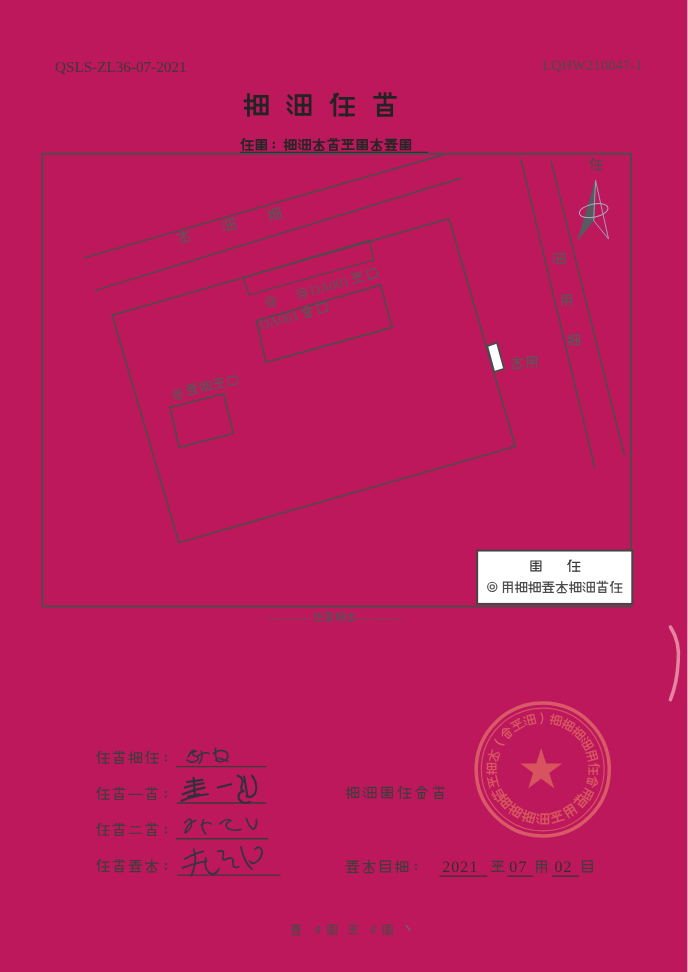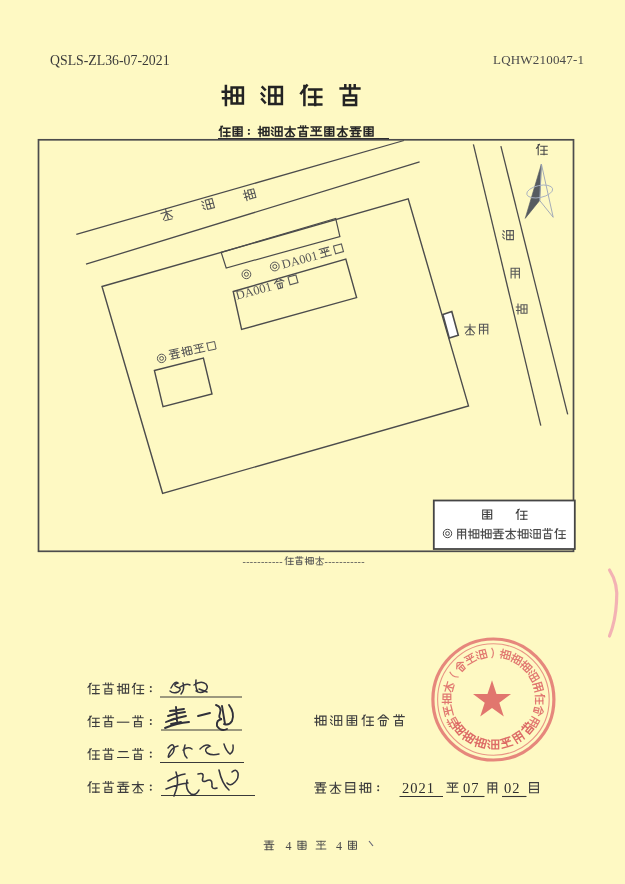--- a/index.html
+++ b/index.html
@@ -1,16 +1,16 @@
 <!DOCTYPE html>
 <html><head>
 <meta charset="utf-8">
 <style>
 html,body{margin:0;padding:0;background:#fdfdfc;}
-#page{position:relative;width:625px;height:884px;background:#fef9c3;overflow:hidden;
+#page{position:relative;width:625px;height:884px;background:#be185d;overflow:hidden;
 font-family:"Liberation Serif",serif;}
 svg{position:absolute;left:0;top:0;}
 </style>
 </head>
 <body>
 
 <div id="page">
 <svg width="625" height="884" viewBox="0 0 625 884">
 
 <text x="50" y="65" font-family="Liberation Serif" font-size="13.8" fill="#3a3a3a" letter-spacing="0">QSLS-ZL36-07-2021</text>

